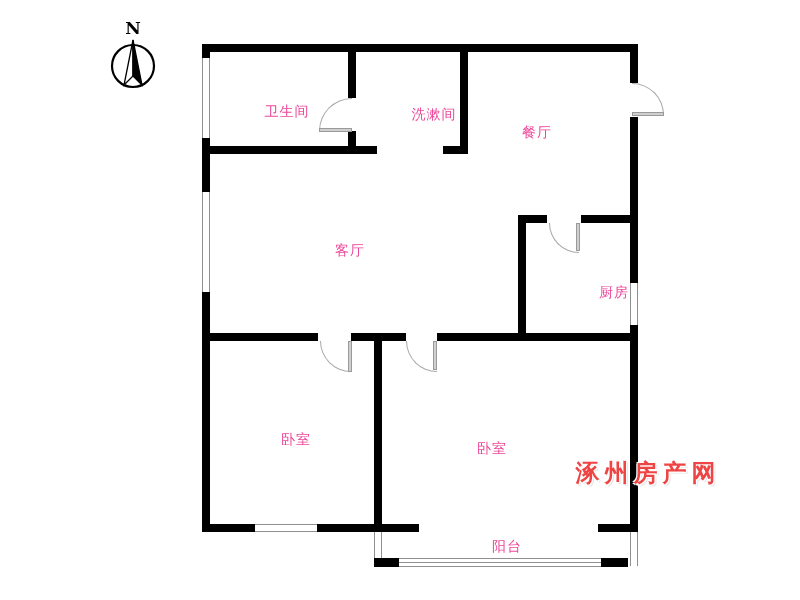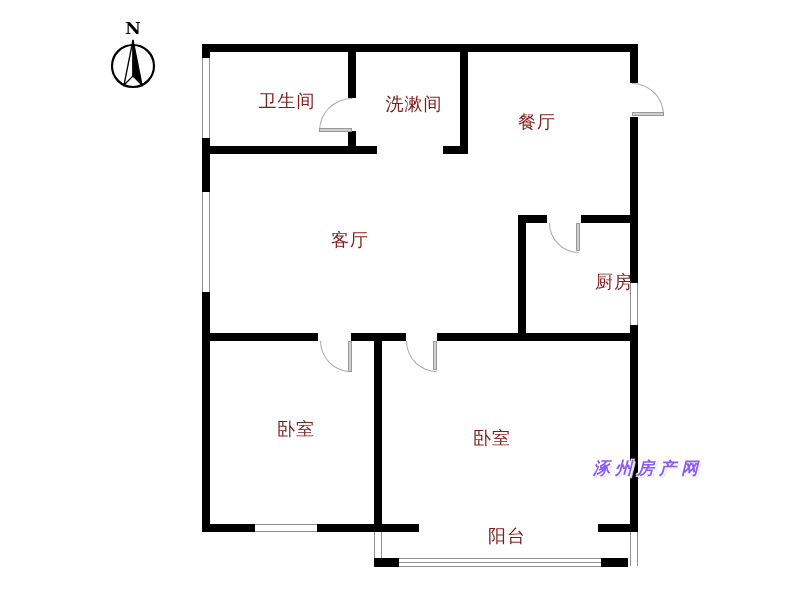--- a/index.html
+++ b/index.html
@@ -12,33 +12,32 @@
   .win  { position:absolute; background:#fff; }
   .win-h { background:linear-gradient(to bottom,#8f8f8f 0 12%,#fff 12% 44%,#8f8f8f 44% 56%,#fff 56% 88%,#8f8f8f 88% 100%); }
   .win-v { background:linear-gradient(to right,#8f8f8f 0 12%,#fff 12% 44%,#8f8f8f 44% 56%,#fff 56% 88%,#8f8f8f 88% 100%); }
   .door { position:absolute; background:#fff; box-sizing:border-box; }
   .door-tl { border-top:1px solid #a8a8a8; border-left:1px solid #a8a8a8; border-radius:100% 0 0 0; }
   .door-tr { border-top:1px solid #a8a8a8; border-right:1px solid #a8a8a8; border-radius:0 100% 0 0; }
   .door-bl { border-bottom:1px solid #a8a8a8; border-left:1px solid #a8a8a8; border-radius:0 0 0 100%; }
   .panel { position:absolute; background:#cfcfcf; border:1px solid #9a9a9a; box-sizing:border-box; }
   .room-label {
     position:absolute; transform:translate(-50%,-50%);
-    font-size:18px; color:#7f1d1d; white-space:nowrap; letter-spacing:1px;
+    font-size:14px; color:#ec4899; white-space:nowrap; letter-spacing:1px;margin-top:11px;
   }
   #compass { position:absolute; left:105px; top:18px; width:56px; height:72px; }
   #compass svg { display:block; }
   #watermark {
     position:absolute; left:503px; top:459px; width:290px;
     text-align:center; z-index:30; line-height:1.15;
   }
   #watermark .wm1 {
-    display:block; font-size:17px; font-weight:bold; letter-spacing:5px;
-    color:#8b5cf6;
+    display:block; font-size:24px; font-weight:bold; letter-spacing:5px;
+    color:#ef4444;
     text-shadow:-1px -1px 0 #fff, 1px -1px 0 #fff, -1px 1px 0 #fff, 1px 1px 0 #fff, 2px 2px 1px #e5e5e5;
-    font-style:italic;
   }
   #watermark .wm2 {
     display:block; font-size:17px; font-weight:bold; letter-spacing:0px;
     color:#9a9a9a;
     text-shadow:-1px -1px 0 #fff, 1px -1px 0 #fff, -1px 1px 0 #fff, 1px 1px 0 #fff, 2px 2px 1px #e5e5e5;
   }
 </style>
 </head>
 <body>
 
@@ -80,21 +79,21 @@
       <div class="win win-h" style="left: 255px; top: 524px; width: 62px; height: 8px; z-index: 12;"></div>
       <div class="win win-v" style="left: 374px; top: 532px; width: 8px; height: 26px; z-index: 12;"></div>
       <div class="win win-h" style="left: 399px; top: 558px; width: 202px; height: 9px; z-index: 12;"></div>
       <div class="win win-v" style="left: 630px; top: 532px; width: 8px; height: 34px; z-index: 12;"></div>
       <div class="panel" style="left: 319px; top: 128px; width: 33px; height: 4px; z-index: 14;"></div>
       <div class="panel" style="left: 632px; top: 112px; width: 32px; height: 4px; z-index: 14;"></div>
       <div class="panel" style="left: 576px; top: 223px; width: 4px; height: 28px; z-index: 14;"></div>
       <div class="panel" style="left: 348px; top: 341px; width: 4px; height: 31px; z-index: 14;"></div>
       <div class="panel" style="left: 433px; top: 341px; width: 4px; height: 29px; z-index: 14;"></div>
       <div class="room-label" style="left: 287px; top: 101px; z-index: 20;">卫生间</div>
-      <div class="room-label" style="left: 414px; top: 104px; z-index: 20; text-align: center;">洗漱间</div>
+      <div class="room-label" style="left: 434px; top: 104px; z-index: 20; text-align: center;">洗漱间</div>
       <div class="room-label" style="left: 537px; top: 122px; z-index: 20;">餐厅</div>
       <div class="room-label" style="left: 350px; top: 240px; z-index: 20;">客厅</div>
       <div class="room-label" style="left: 614px; top: 282px; z-index: 20;">厨房</div>
       <div class="room-label" style="left: 296px; top: 429px; z-index: 20;">卧室</div>
       <div class="room-label" style="left: 492px; top: 438px; z-index: 20;">卧室</div>
       <div class="room-label" style="left: 507px; top: 536px; z-index: 20;">阳台</div>
     </div>
 
   <div id="compass">
     <svg width="56" height="72" viewBox="0 0 56 72">

